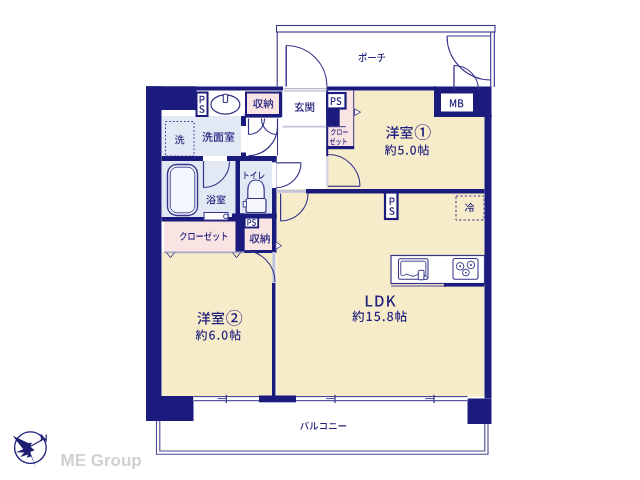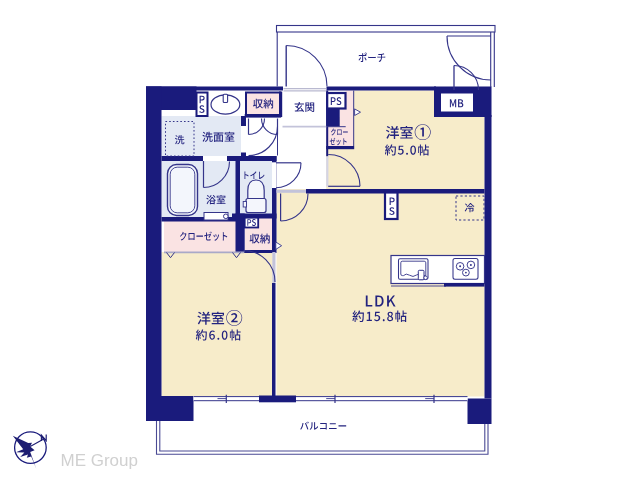--- a/index.html
+++ b/index.html
@@ -1,17 +1,17 @@
 <!DOCTYPE html>
 <html><head>
 <meta charset="utf-8">
 <title>Floor Plan</title>
 <style>
 html,body{margin:0;padding:0;background:#ffffff;}
-#plan{width:640px;height:480px;position:relative;}
+#plan{width:640px;height:480px;position:relative;font-weight:bold;}
 </style>
 </head>
 <body>
 <div id="plan">
 <svg width="640" height="480" viewBox="0 0 640 480">
 
 <rect x="0" y="0" width="640" height="480" fill="#ffffff"></rect>
 
 <rect x="161.5" y="116" width="84.5" height="41" fill="#e3e9f4"></rect>
 

